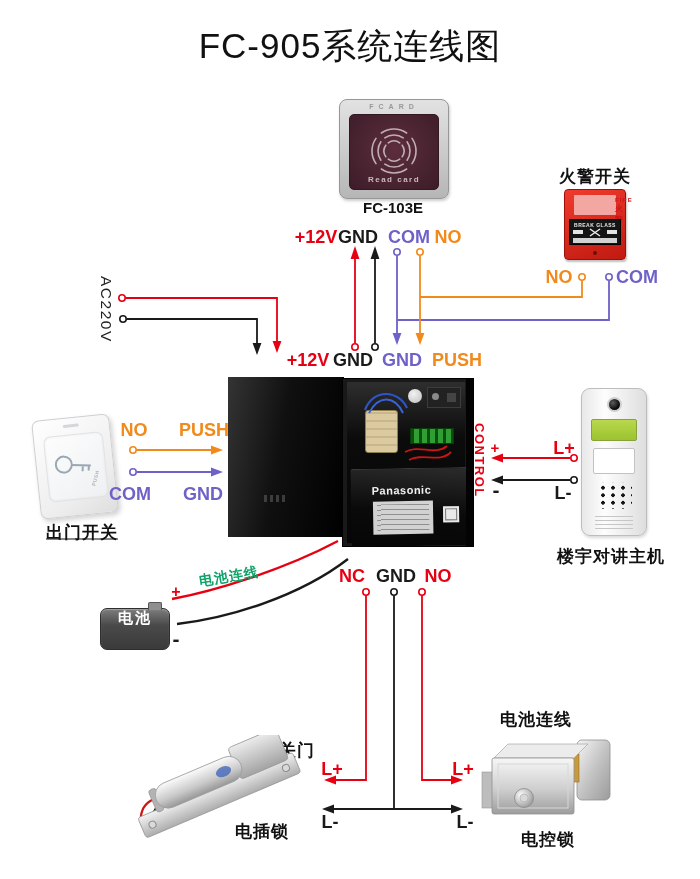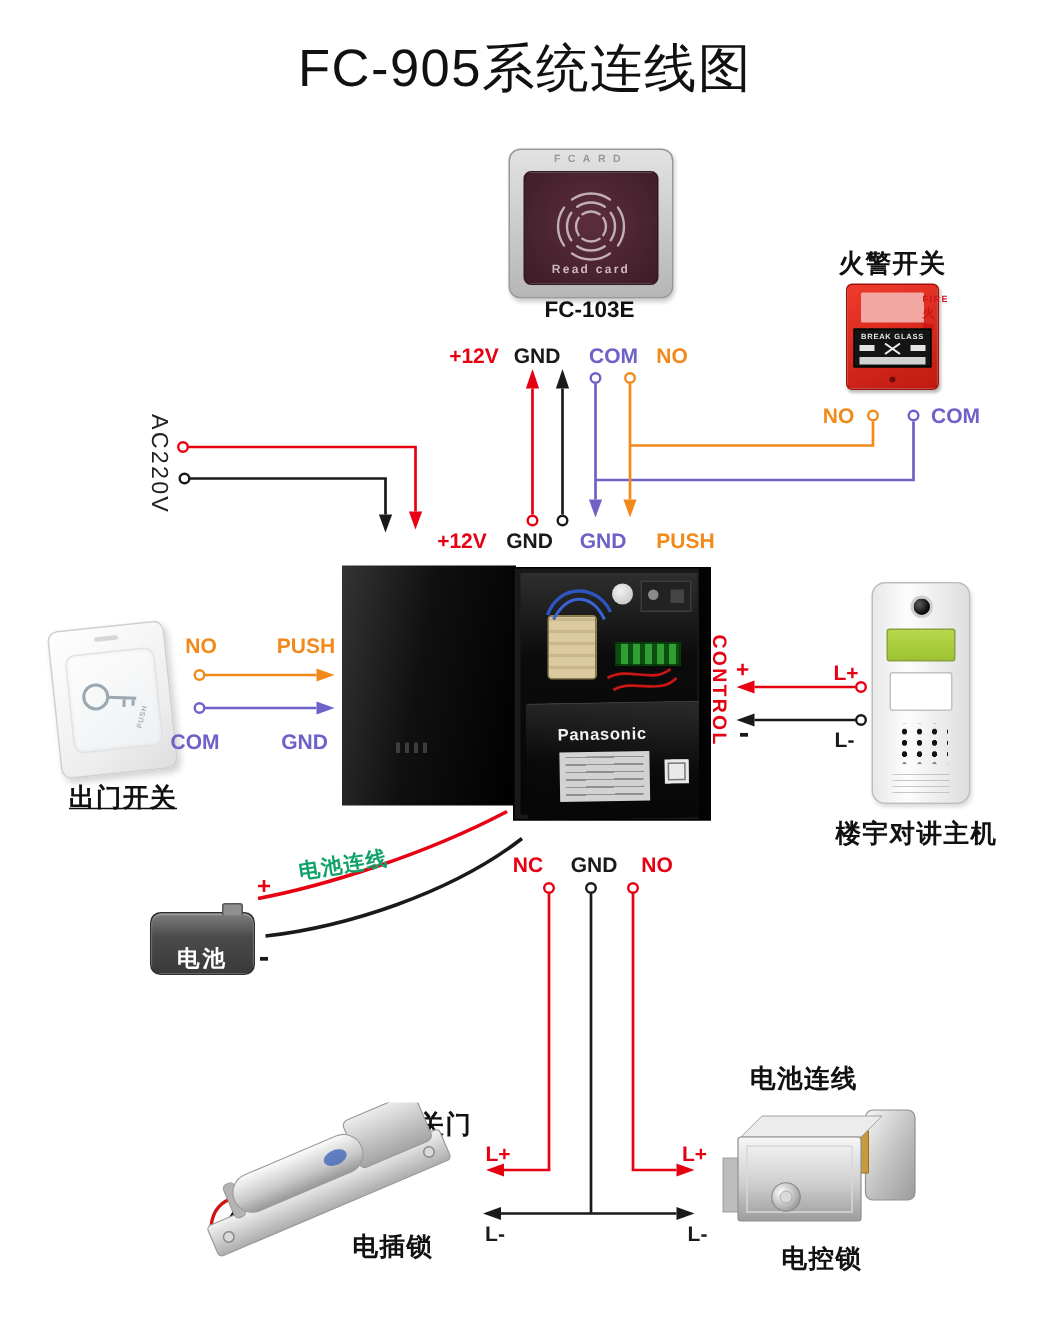--- a/index.html
+++ b/index.html
@@ -1,19 +1,19 @@
 <!DOCTYPE html>
 <html><head>
 <meta charset="utf-8">
 <style>
   html,body{margin:0;padding:0;background:#fff;}
   #canvas{position:relative;width:700px;height:879px;background:#fff;overflow:hidden;
           font-family:"Liberation Sans",sans-serif;}
   
-  .lbl{position:absolute;transform:translate(-50%,-50%);font-weight:bold;font-size:14px;
+  .lbl{position:absolute;transform:translate(-50%,-50%);font-weight:bold;font-size:18px;
        white-space:nowrap;line-height:1;}
   .c-red{color:#e60012}.c-black{color:#1a1a1a}.c-purple{color:#6e61c8}
   .c-orange{color:#f28a1b}
   .zh{font-size:17px;color:#111;letter-spacing:1px;}
   .big-minus{font-size:21px;}
   #title{position:absolute;left:350px;top:46px;transform:translate(-50%,-50%);
          font-size:35px;font-weight:500;color:#111;letter-spacing:1px;white-space:nowrap;}
   .v-label{position:absolute;writing-mode:vertical-rl;white-space:nowrap;line-height:1;}
   #ac-label{left:98px;top:276px;font-size:15.5px;font-weight:500;color:#222;letter-spacing:1.5px;}
   #control-label{left:473px;top:423px;font-size:13px;font-weight:bold;color:#e60012;letter-spacing:1.5px;}
@@ -94,21 +94,21 @@
   #ic-button{margin:7px auto 0;width:40px;height:24px;background:#fff;border:1px solid #c2c2c2;border-radius:2px;}
   #ic-keypad{margin:8px auto 0;width:36px;height:27px;
           background-image:radial-gradient(circle,#141414 1.7px,transparent 2px);
           background-size:10px 7.5px;background-position:2px 2px;}
   #ic-speaker{margin:7px auto 0;width:38px;height:15px;
           background:repeating-linear-gradient(180deg,#c6c6c6 0 1px,transparent 1px 4px);}
   
   #ext-batt{position:absolute;left:100px;top:608px;width:68px;height:40px;border-radius:7px;
           background:linear-gradient(180deg,#7d7d7d,#4a4a4a 40%,#3a3a3a);border:1px solid #2e2e2e;
           box-shadow:inset 0 1px 1px rgba(255,255,255,.3);
-          display:flex;align-items:flex-end;justify-content:center;
+          display:flex;align-items:flex-start;justify-content:center;
           color:#fff;font-size:15px;font-weight:bold;letter-spacing:2px;}
   #ext-batt::before{content:"";position:absolute;right:7px;top:-7px;width:12px;height:7px;
           background:#8f8f8f;border:1px solid #555;border-bottom:none;border-radius:2px 2px 0 0;}
   
   #exit-plate{position:absolute;left:36px;top:417px;width:76px;height:97px;border-radius:7px;
           background:linear-gradient(145deg,#ffffff,#ededed 70%,#dedede);border:1px solid #cfcfcf;
           transform:rotate(-6deg);box-shadow:2px 3px 5px rgba(0,0,0,.18);}
   #exit-plate::before{content:"";position:absolute;top:6px;left:50%;width:16px;height:3px;
           background:#d4d7d9;border-radius:2px;transform:translateX(-50%);}
   #exit-inner{position:absolute;left:9px;top:16px;width:58px;height:64px;border-radius:7px;

